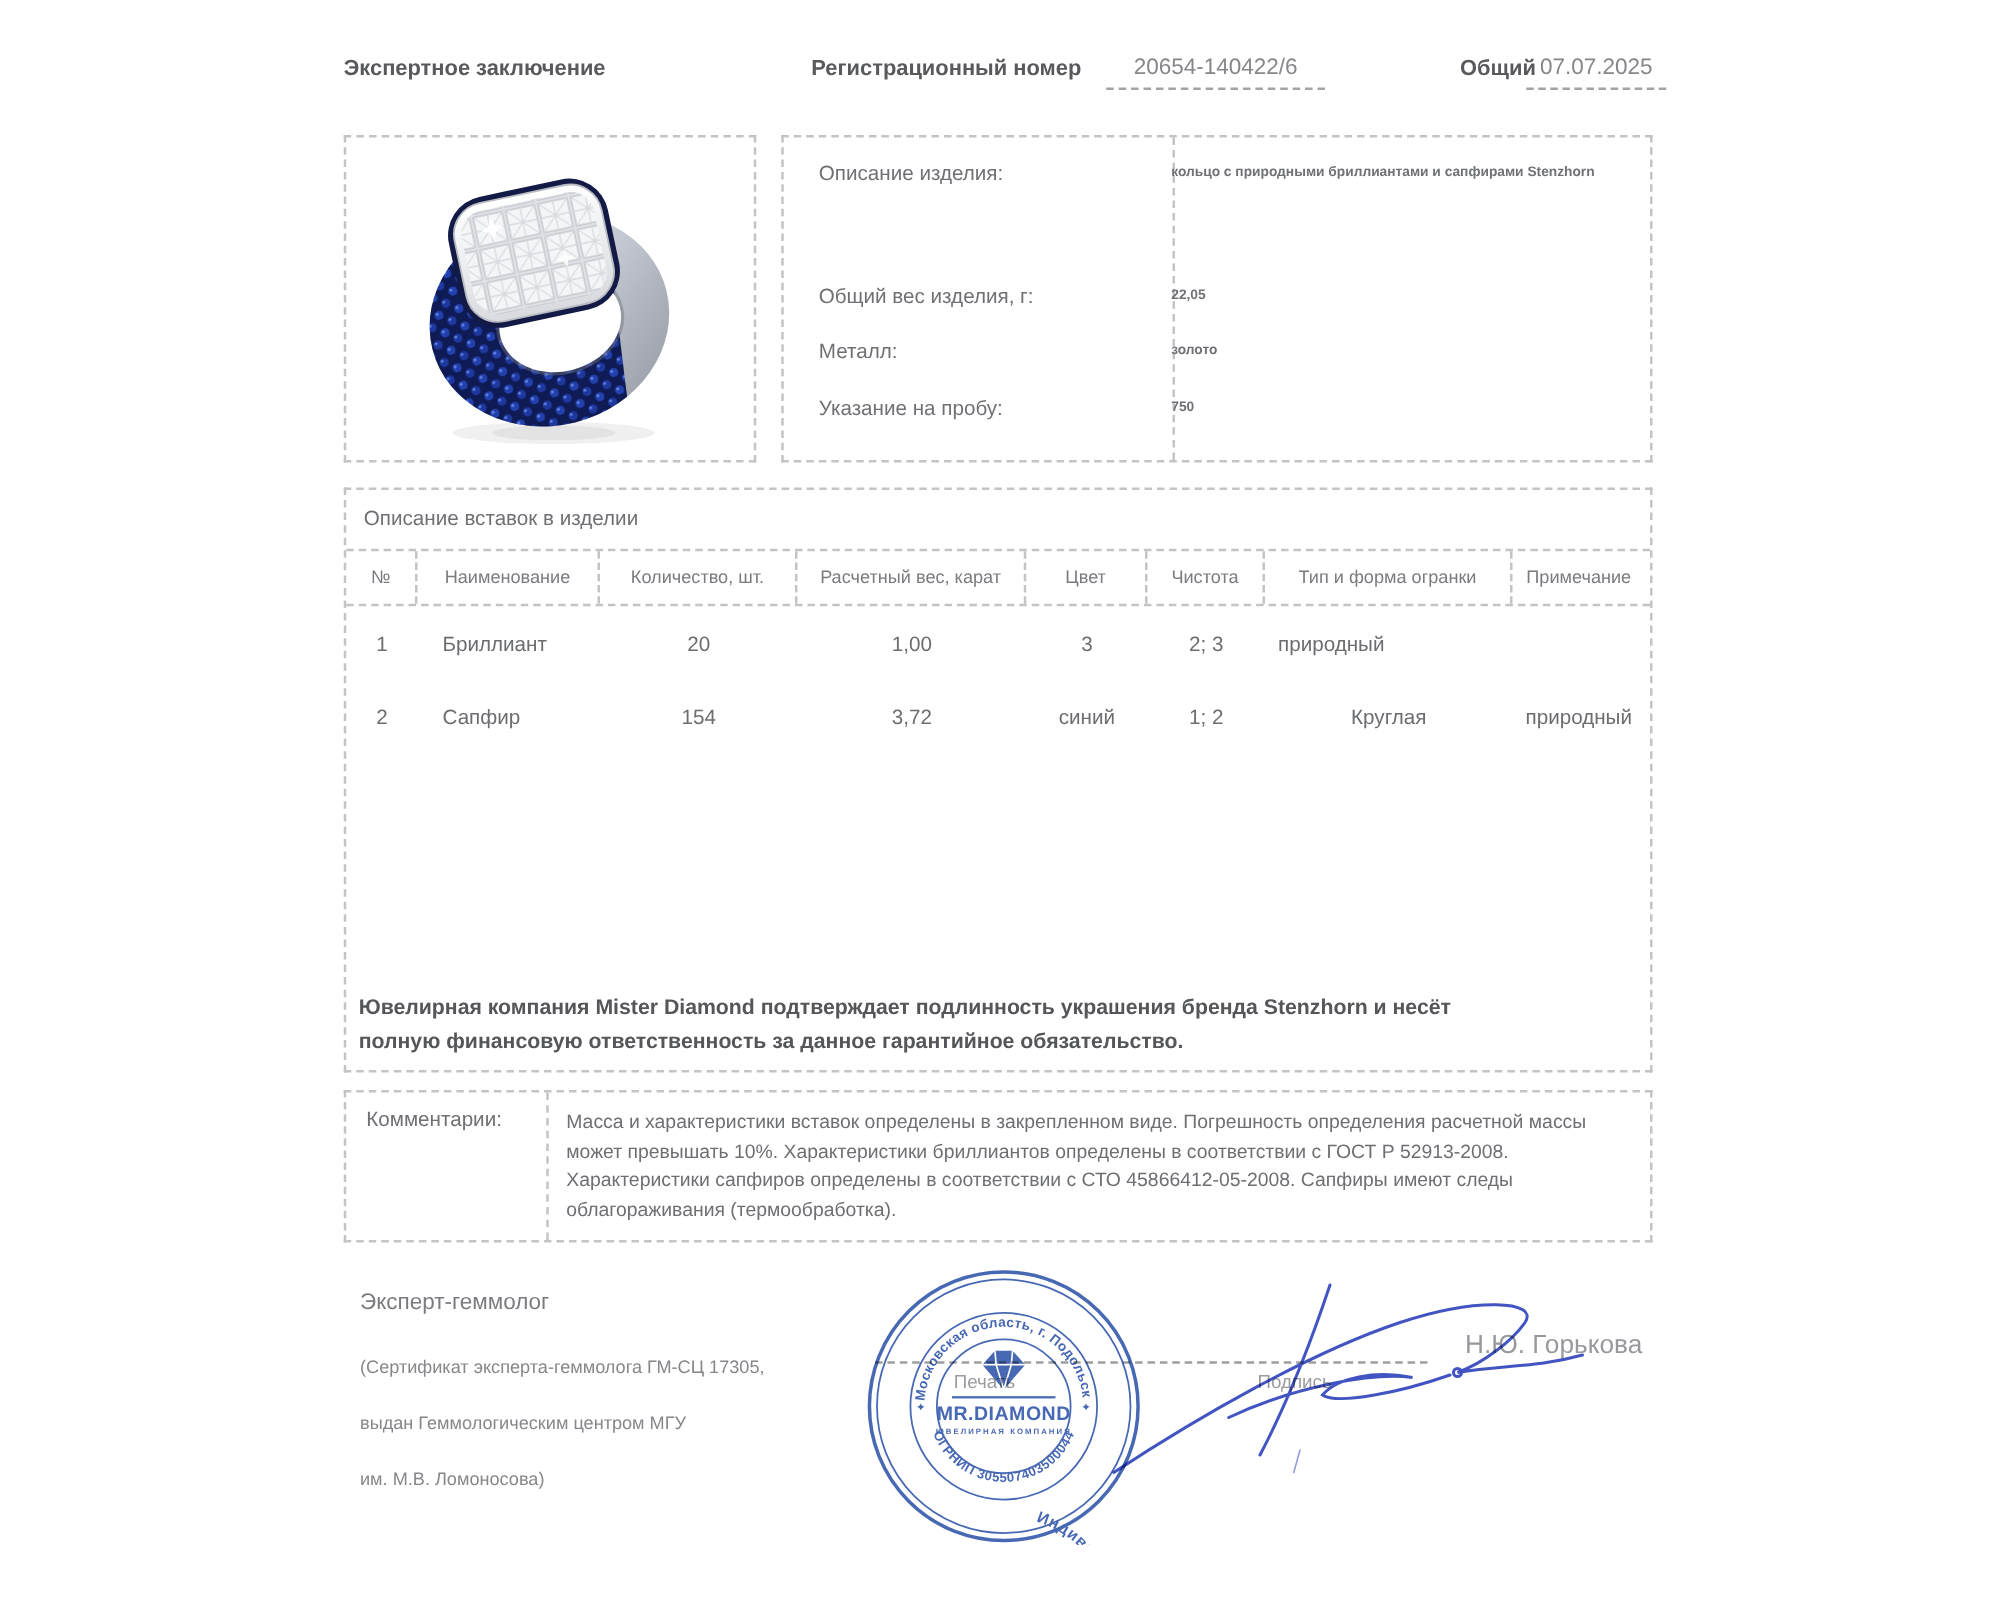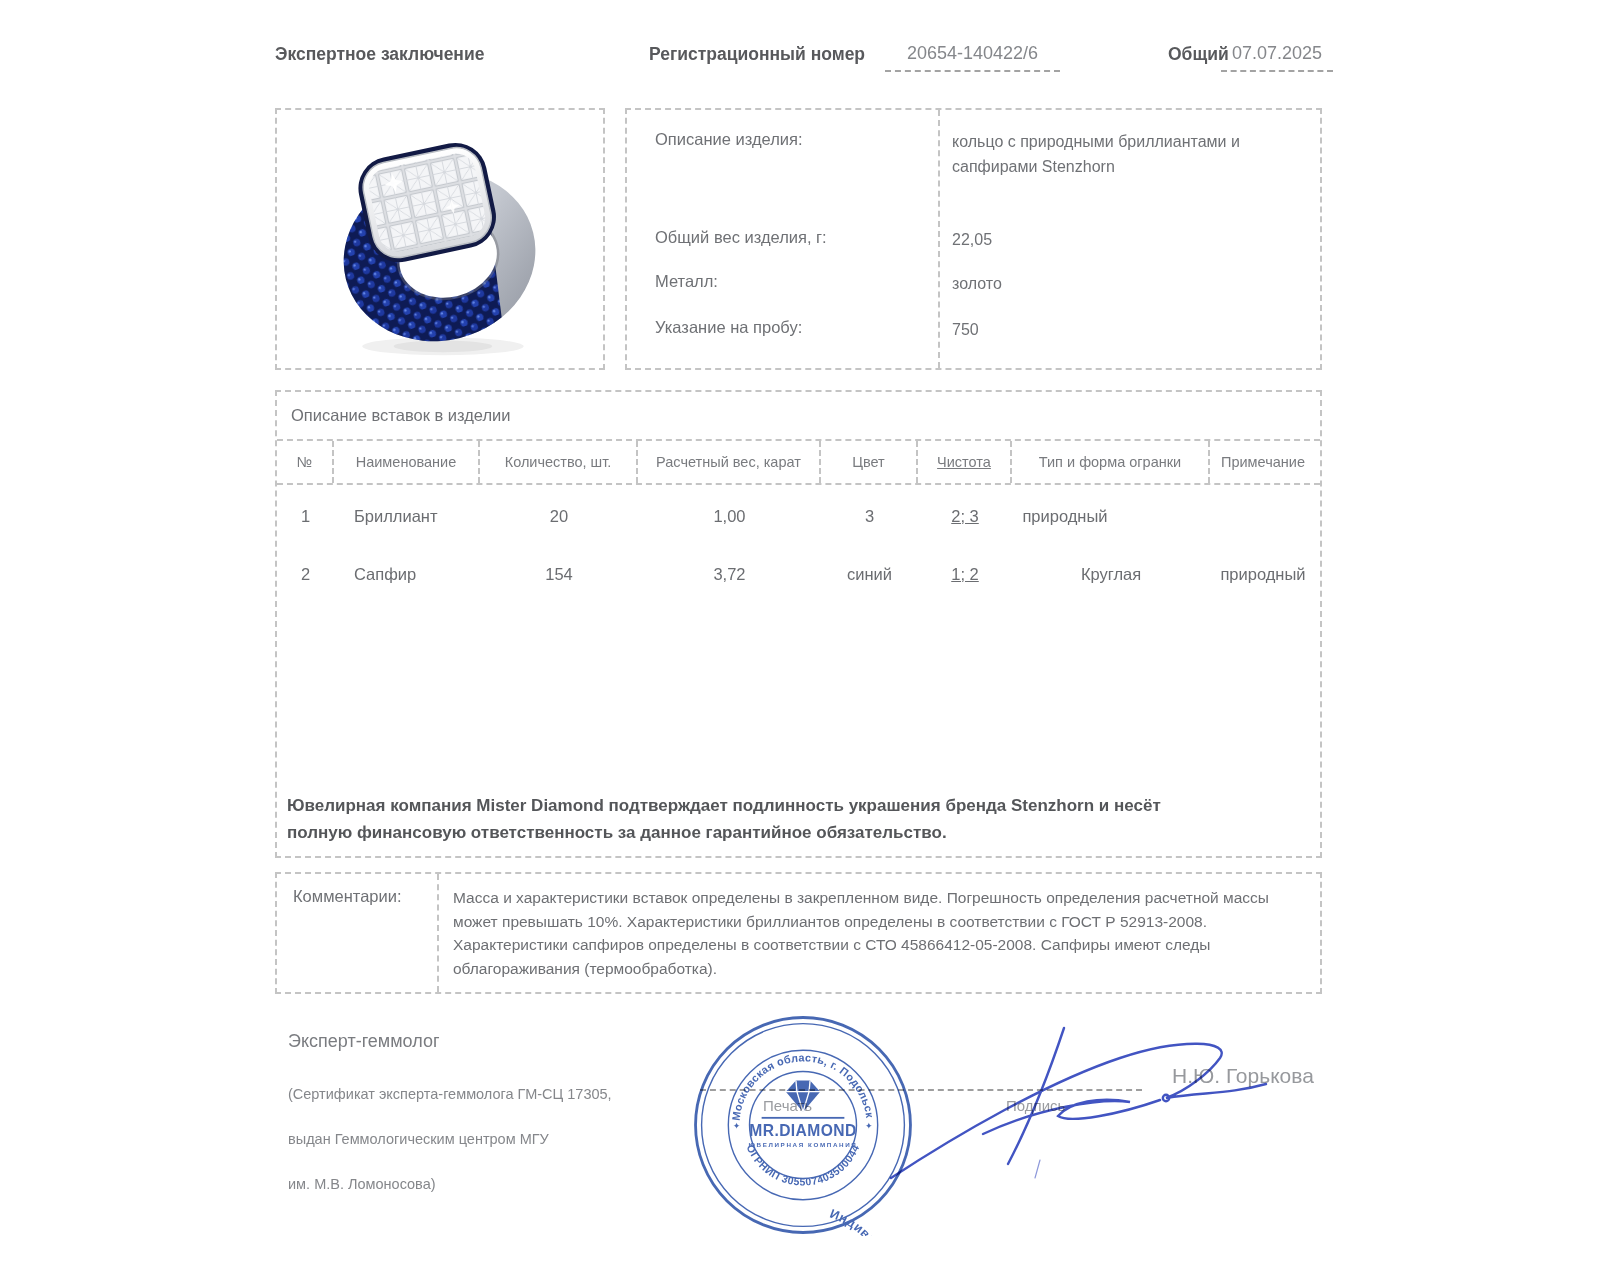--- a/index.html
+++ b/index.html
@@ -25,33 +25,33 @@
 
   
   .photo-box{left:275px;top:108px;width:330px;height:262px;}
   .photo-box svg{position:absolute;inset:0;width:100%;height:100%;}
 
   
   .desc-box{left:625px;top:108px;width:697px;height:262px;}
   .desc-divider{position:absolute;left:311px;top:0;bottom:0;border-left:2px dashed var(--dash);}
   .desc-row{position:absolute;left:0;width:100%;}
   .desc-row .dl{position:absolute;left:28px;font-size:16.5px;color:var(--txt);white-space:nowrap;}
-  .desc-row .dv{position:absolute;left:325px;width:345px;font-size:16px;color:var(--txt);line-height:1.55;}
+  .desc-row .dv{position:absolute;left:310px;width:345px;font-size:11px;color:var(--txt);line-height:1.55;font-weight:bold;}
   .dr0{top:20px;} .dr1{top:118px;} .dr2{top:162px;} .dr3{top:208px;}
 
   
   .section-box{left:275px;top:390px;width:1047px;height:468px;}
   .section-title{position:absolute;top:14px;left:14px;font-size:16.5px;color:var(--txt);}
   .thead{position:absolute;top:47px;left:0;width:1043px;height:46px;display:flex;
          border-top:2px dashed var(--dash);border-bottom:2px dashed var(--dash);}
   .th{display:flex;align-items:center;justify-content:center;font-size:14.5px;color:#797b7f;
       border-right:2px dashed var(--dash);text-align:center;white-space:nowrap;}
   .th:last-child{border-right:none;}
   .c0{width:57px;} .c1{width:146px;text-align:right;} .c2{width:158px;} .c3{width:183px;}
-  .c4{width:97px;} .c5{width:94px;text-decoration:underline;} .c6{width:198px;} .c7{width:106px;}
+  .c4{width:97px;} .c5{width:94px;} .c6{width:198px;} .c7{width:106px;}
   .trow{position:absolute;left:0;width:1043px;height:58px;display:flex;}
   .r0{top:95px;} .r1{top:153px;}
   .td{display:flex;align-items:center;justify-content:center;font-size:16.5px;color:#6b6d71;}
   .td.c1{justify-content:flex-start;padding-left:20px;}
   .guarantee{position:absolute;left:10px;top:400px;width:1024px;font-weight:bold;
              font-size:17px;color:#545659;line-height:27px;}
   .guarantee span{display:block;}
 
   
   .comments-box{left:275px;top:872px;width:1047px;height:122px;}

